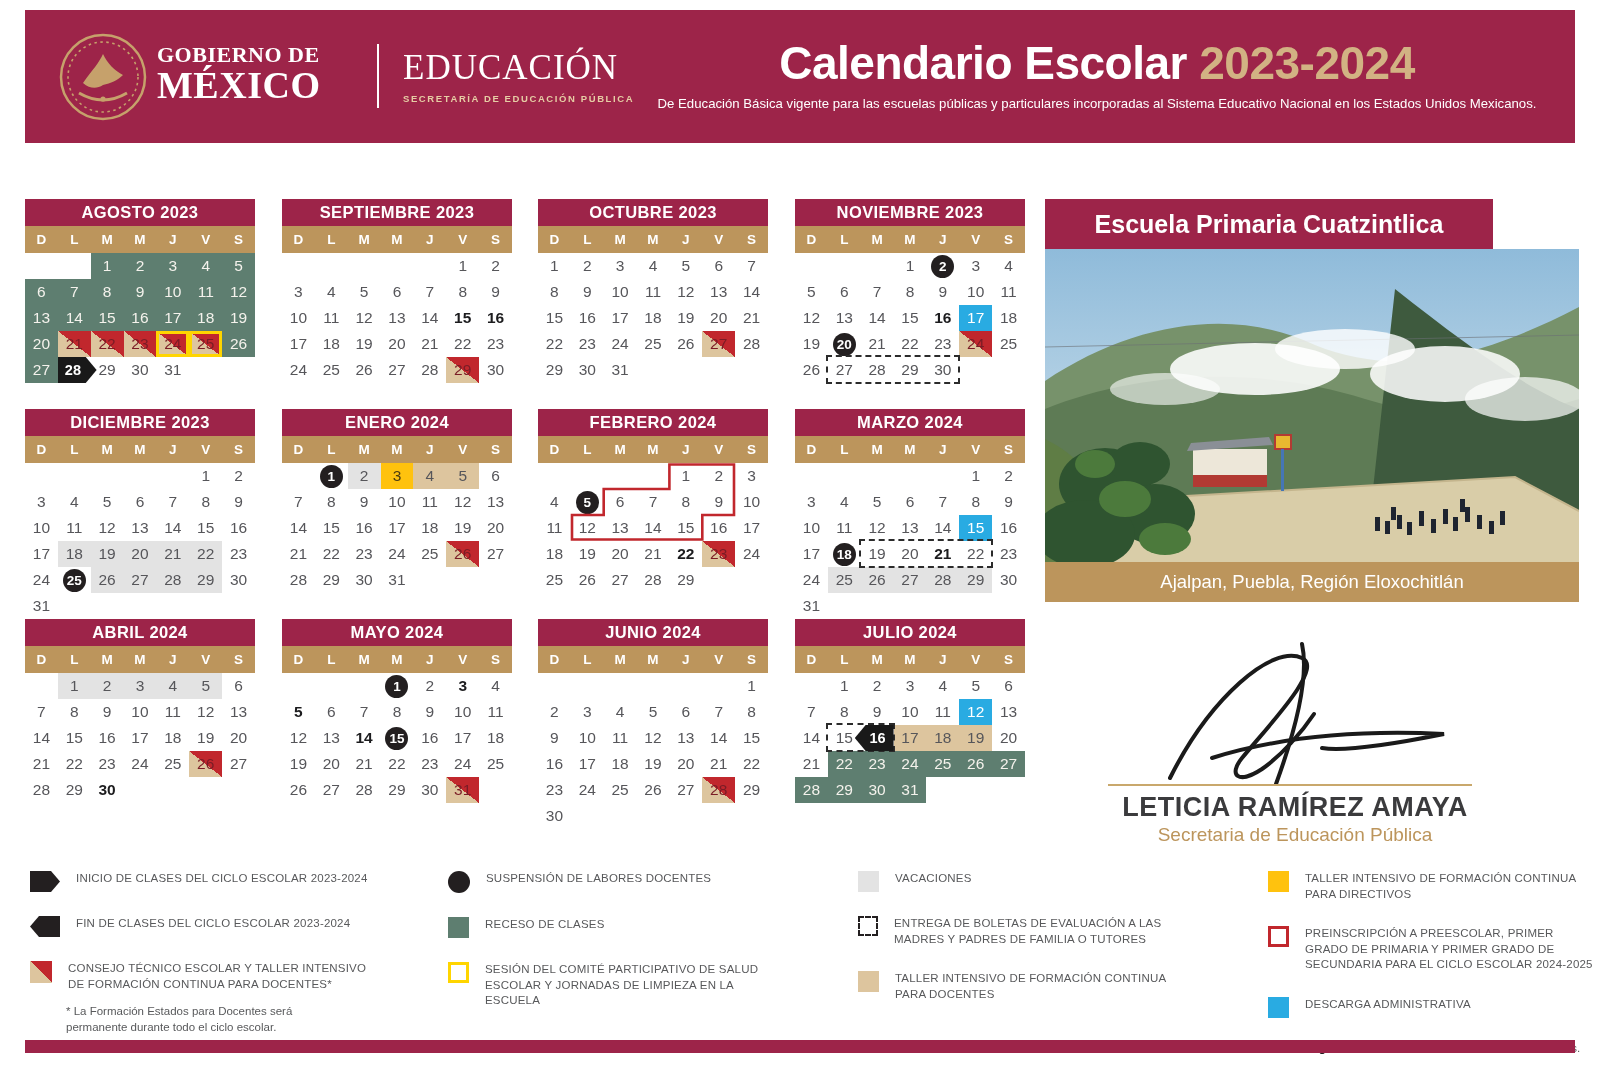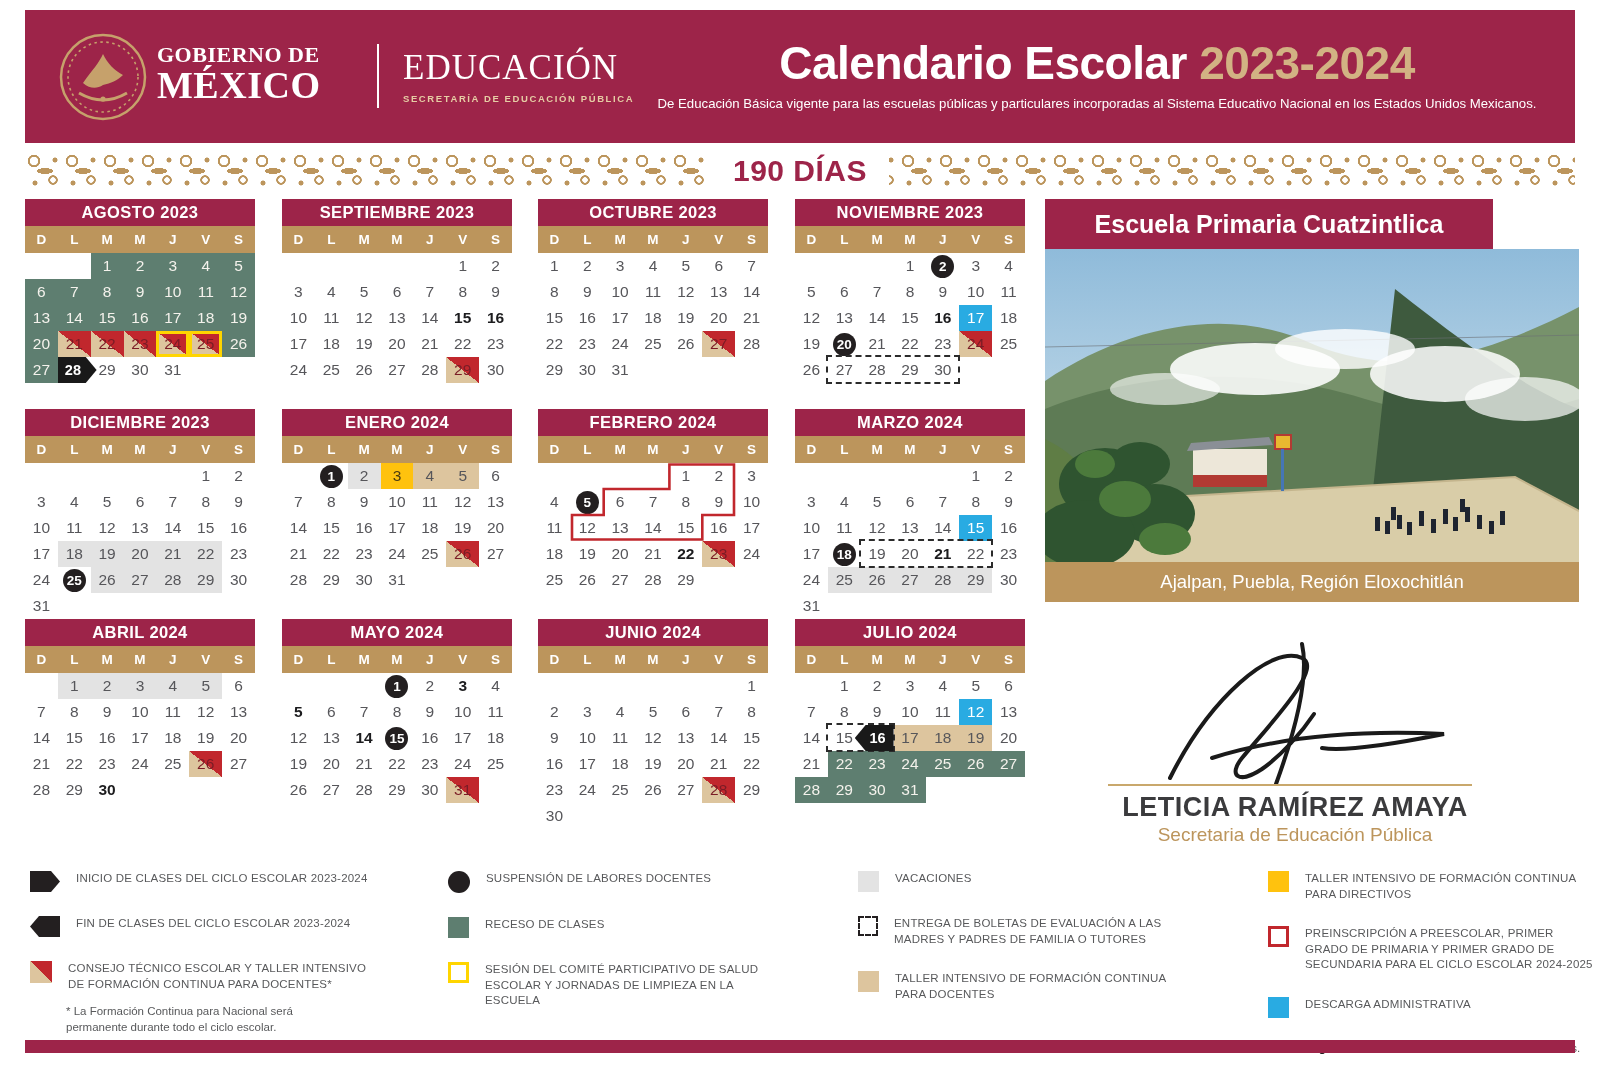--- a/index.html
+++ b/index.html
@@ -115,23 +115,20 @@
     </div>
     <div class="titlebox">
       <div class="t1">
         <span>Calendario Escolar</span>
         <span class="gold">2023-2024</span>
       </div>
       <div class="t2">De Educación Básica vigente para las escuelas públicas y particulares incorporadas al Sistema Educativo Nacional en los Estados Unidos Mexicanos.</div>
     </div>
   </header>
 
-  <div class="band">
-    <span class="days">190 DÍAS</span>
-  </div>
 
   <div id="months">
       <div class="month" style="left: 25px; top: 199px;">
         <div class="mtitle">AGOSTO 2023</div>
         <div class="dhead">
           <span>D</span>
           <span>L</span>
           <span>M</span>
           <span>M</span>
           <span>J</span>
@@ -840,21 +837,21 @@
           <span class="llabel">INICIO DE CLASES DEL CICLO ESCOLAR 2023-2024</span>
         </div>
         <div class="litem">
           <span class="ic ic-fin"></span>
           <span class="llabel">FIN DE CLASES DEL CICLO ESCOLAR 2023-2024</span>
         </div>
         <div class="litem">
           <span class="ic ic-consejo"></span>
           <span class="llabel">CONSEJO TÉCNICO ESCOLAR Y TALLER INTENSIVO DE FORMACIÓN CONTINUA PARA DOCENTES*</span>
         </div>
-        <div class="lnote">* La Formación Continua para Nacional será permanente durante todo el ciclo escolar.</div>
+        <div class="lnote">* La Formación Estados para Docentes será permanente durante todo el ciclo escolar.</div>
       </div>
       <div class="lcol" style="left: 448px;">
         <div class="litem">
           <span class="ic ic-suspension"></span>
           <span class="llabel">SUSPENSIÓN DE LABORES DOCENTES</span>
         </div>
         <div class="litem">
           <span class="ic ic-receso"></span>
           <span class="llabel">RECESO DE CLASES</span>
         </div>

